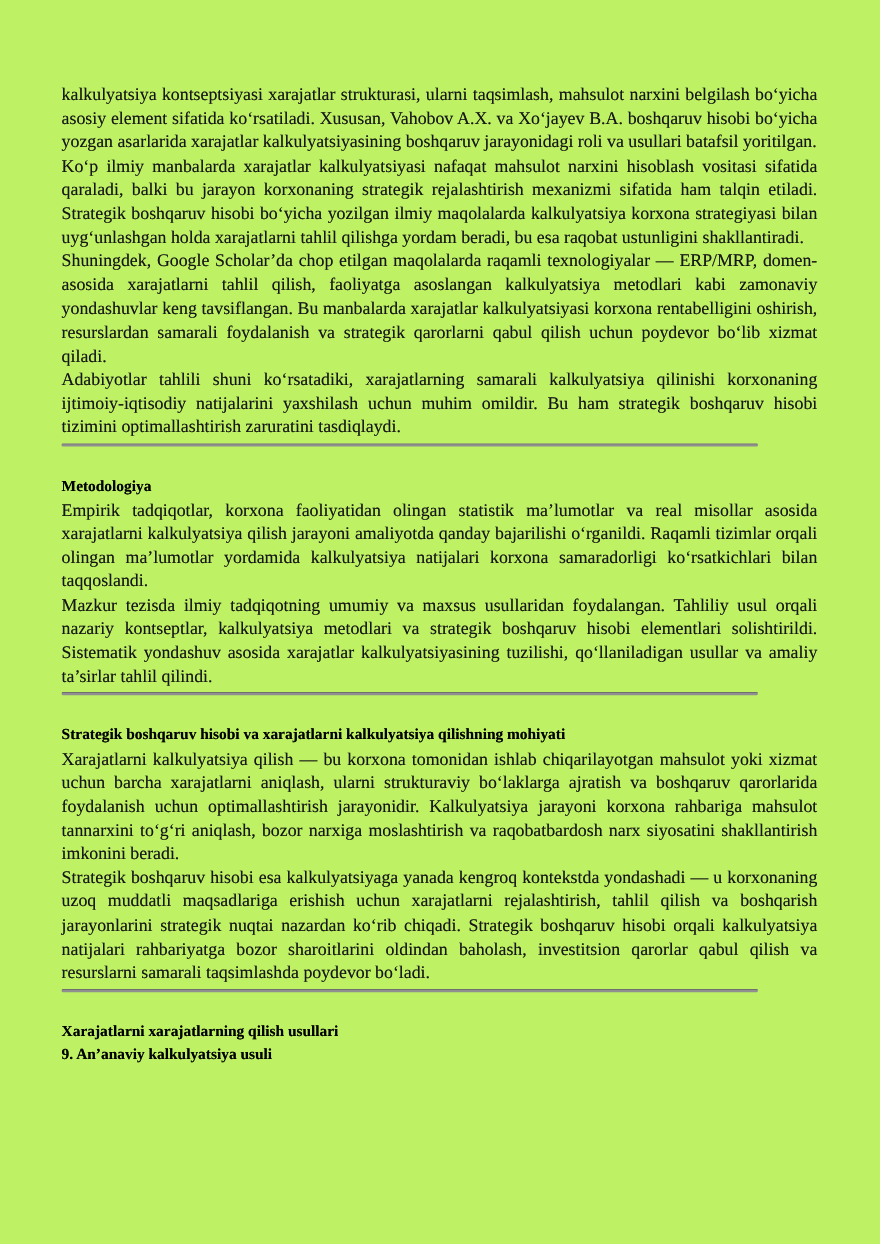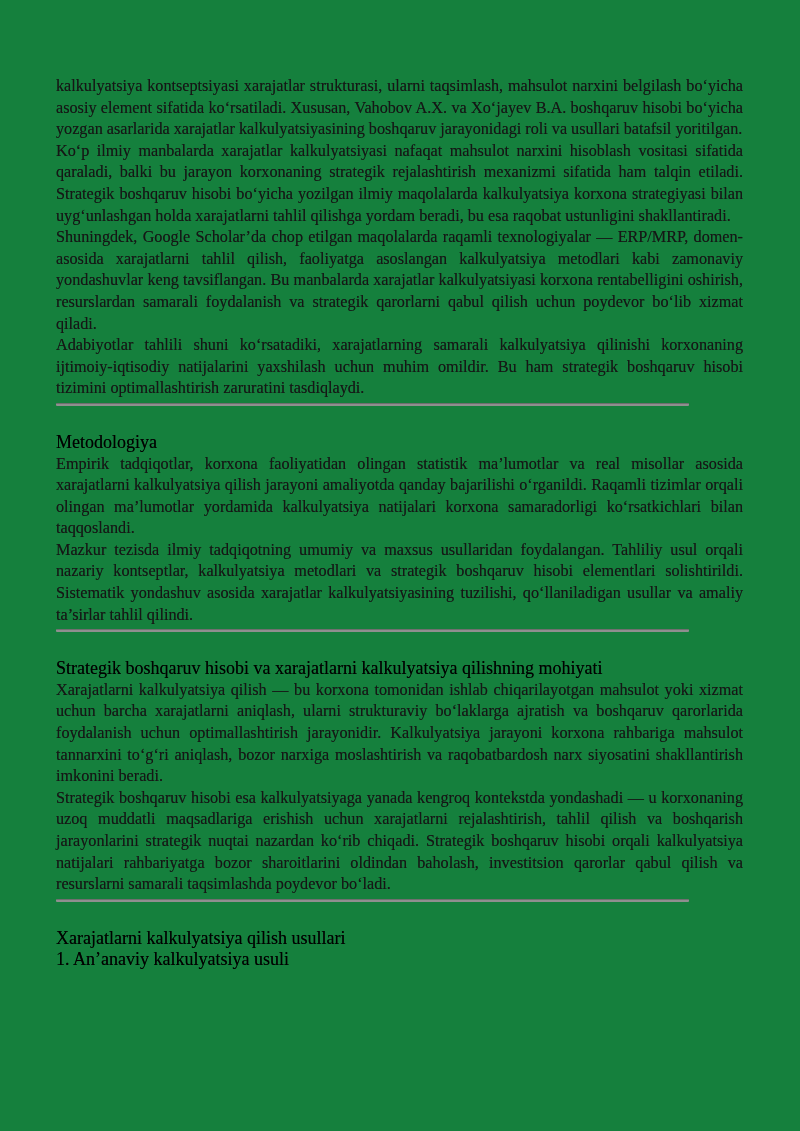--- a/index.html
+++ b/index.html
@@ -6,39 +6,39 @@
   html, body {
     margin: 0;
     padding: 0;
     background: #ffffff;
   }
   .page {
     position: relative;
     width: 800px;
     height: 1131px;
     margin: 0 auto;
-    background: #15803d;
+    background: #bef264;
     box-sizing: border-box;
     padding: 76px 57px 0 56px;
     font-family: "Liberation Serif", "DejaVu Serif", serif;
     color: #161616;
     overflow: hidden;
   }
   .page p {
     margin: 0;
     font-size: 16.2px;
     line-height: 21.6px;
     text-align: justify;
     text-shadow: 0 0 0.4px rgba(20,20,20,0.55);
   }
   .page h2 {
     margin: 0;
-    font-size: 18px;
+    font-size: 14px;
     line-height: 21.6px;
-    font-weight: normal;
+    font-weight: bold;
     color: #000000;
     text-shadow: 0 0 0.4px rgba(0,0,0,0.6);
   }
   .divider {
     width: 633px;
     height: 3px;
     background: #8f8f8f;
     border-top: 1px solid #6f6f6f;
     box-sizing: border-box;
     margin: 3px 0 26px 0;
@@ -67,17 +67,17 @@
   </section>
 
   <section>
     <h2>Strategik boshqaruv hisobi va xarajatlarni kalkulyatsiya qilishning mohiyati</h2>
     <p>Xarajatlarni kalkulyatsiya qilish — bu korxona tomonidan ishlab chiqarilayotgan mahsulot yoki xizmat uchun barcha xarajatlarni aniqlash, ularni strukturaviy bo‘laklarga ajratish va boshqaruv qarorlarida foydalanish uchun optimallashtirish jarayonidir. Kalkulyatsiya jarayoni korxona rahbariga mahsulot tannarxini to‘g‘ri aniqlash, bozor narxiga moslashtirish va raqobatbardosh narx siyosatini shakllantirish imkonini beradi.</p>
     <p>Strategik boshqaruv hisobi esa kalkulyatsiyaga yanada kengroq kontekstda yondashadi — u korxonaning uzoq muddatli maqsadlariga erishish uchun xarajatlarni rejalashtirish, tahlil qilish va boshqarish jarayonlarini strategik nuqtai nazardan ko‘rib chiqadi. Strategik boshqaruv hisobi orqali kalkulyatsiya natijalari rahbariyatga bozor sharoitlarini oldindan baholash, investitsion qarorlar qabul qilish va resurslarni samarali taqsimlashda poydevor bo‘ladi.</p>
     <div class="divider"></div>
   </section>
 
   <section>
-    <h2>Xarajatlarni kalkulyatsiya qilish usullari</h2>
-    <h2>1. An’anaviy kalkulyatsiya usuli</h2>
+    <h2>Xarajatlarni xarajatlarning qilish usullari</h2>
+    <h2>9. An’anaviy kalkulyatsiya usuli</h2>
   </section>
 
 </div>
 
 </body></html>

